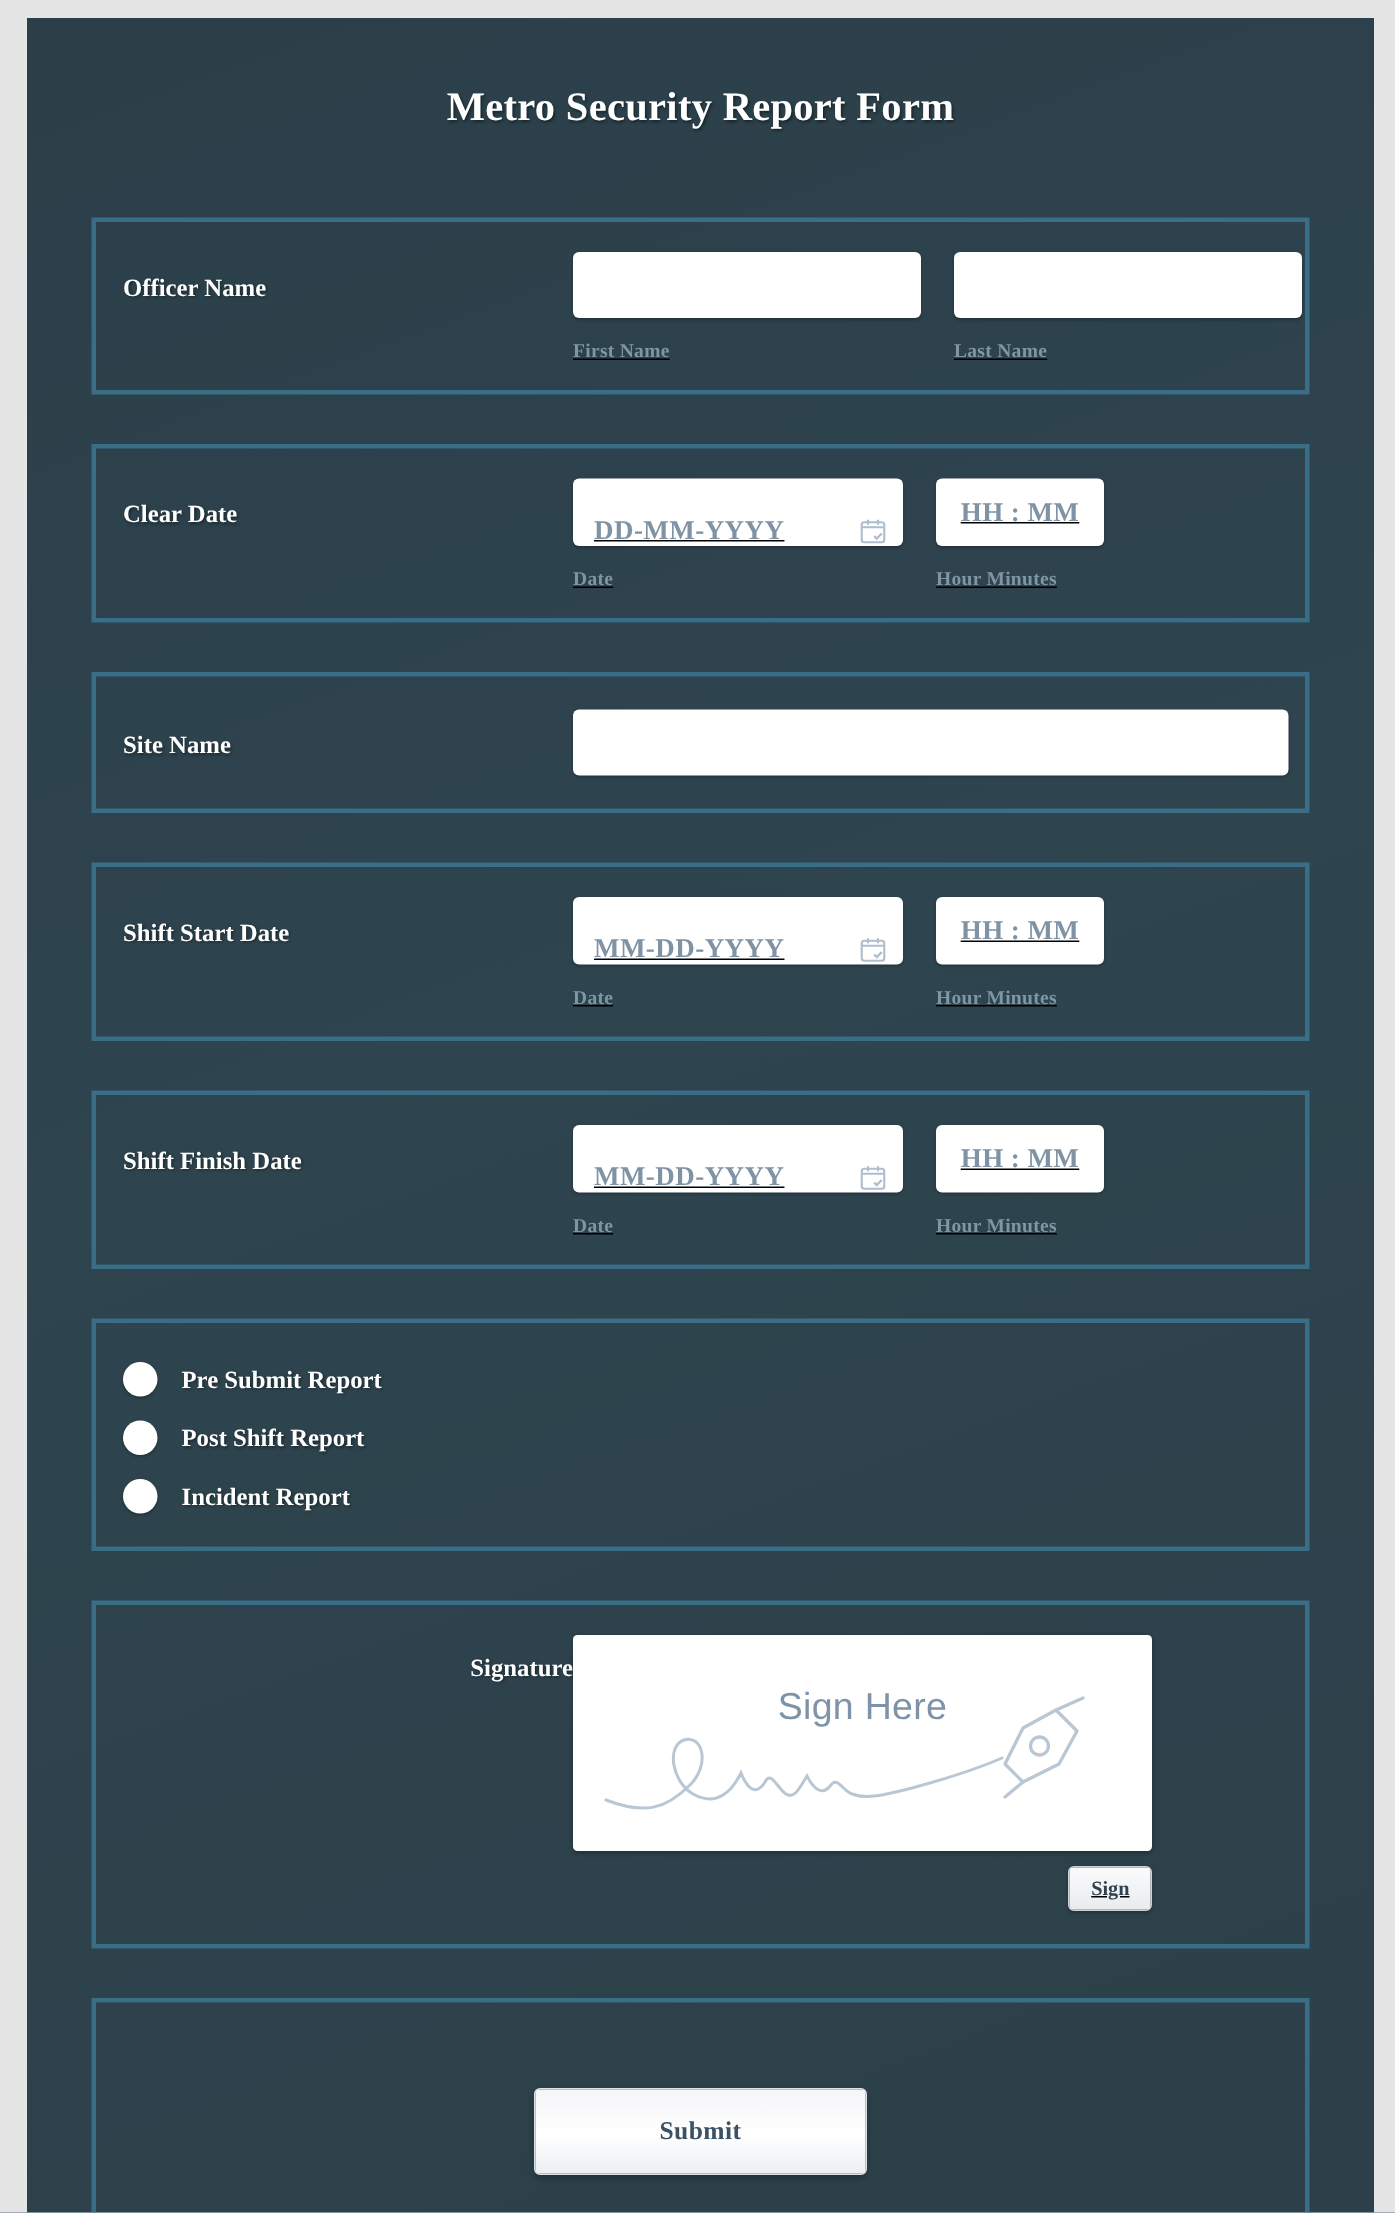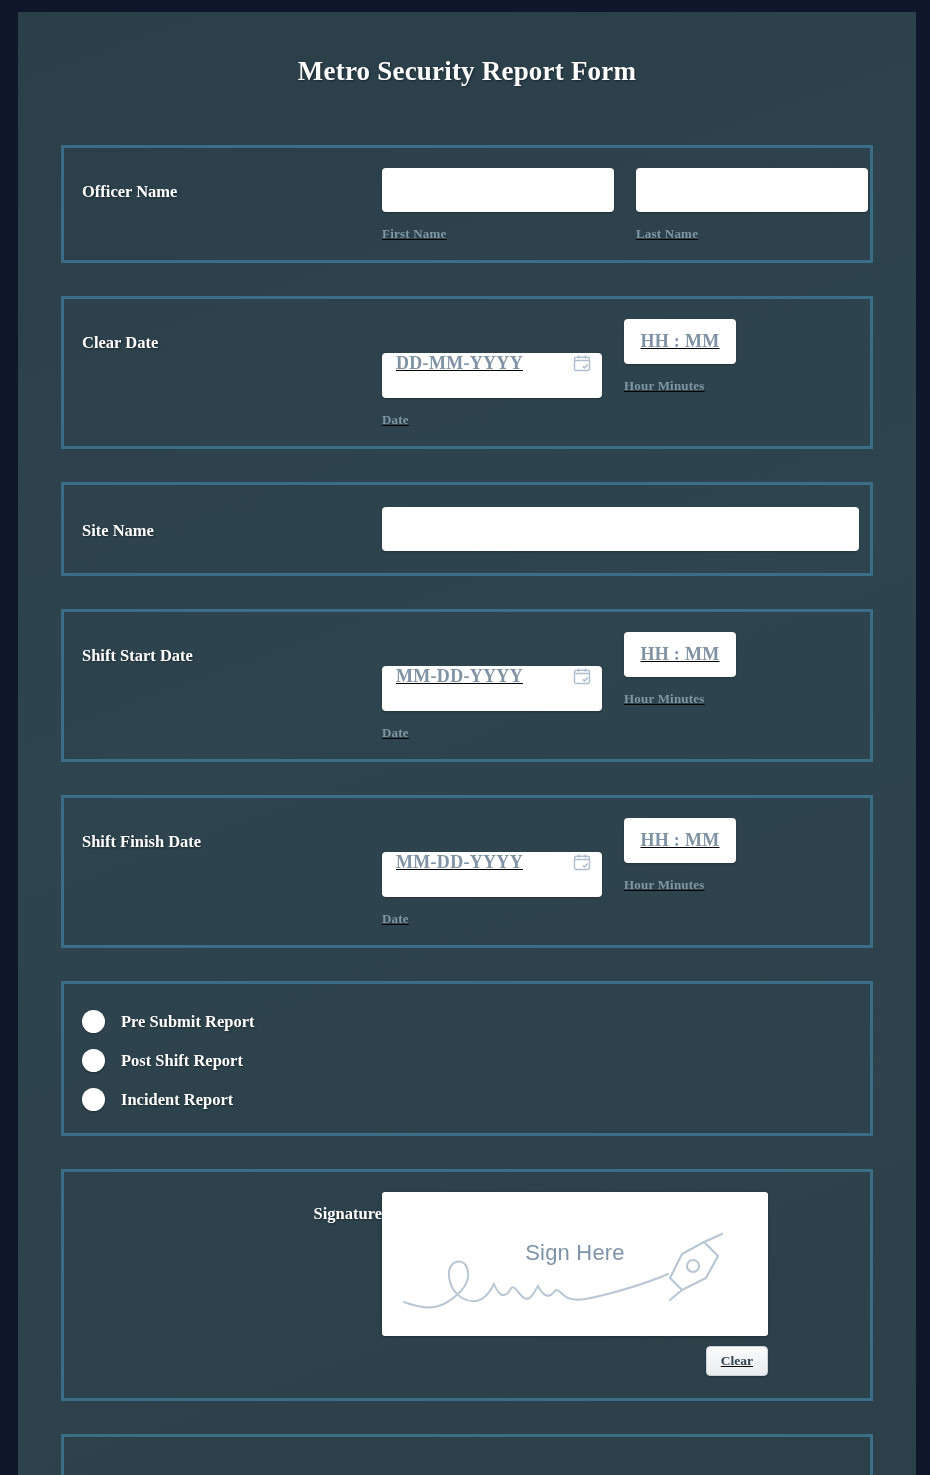--- a/index.html
+++ b/index.html
@@ -13,21 +13,21 @@
   body {
     font-family: "Liberation Serif", serif;
     background: #2d5066;
   }
 
   
   .page {
     position: relative;
     width: 930px;
     height: 1475px;
-    background: #0f172a;
+    background: #e5e5e5;
     padding: 12px 14px 0 18px;
   }
 
   .form-canvas {
     position: relative;
     width: 898px;
     height: 1463px;
     background: linear-gradient(160deg, #2b3f49 0%, #2e444e 45%, #2c4049 100%);
     padding: 0;
     overflow: hidden;
@@ -103,24 +103,23 @@
   }
 
   
   .date-input {
     position: relative;
     width: 220px;
     height: 45px;
     background: #ffffff;
     border-radius: 4px;
     display: flex;
-    align-items: flex-start;
+    align-items: flex-end;
     padding: 0 10px 0 14px;
     box-shadow: 0 1px 2px rgba(0,0,0,0.25);
-    margin-top: 34px;
   }
 
   .date-placeholder {
     color: #7f93a5;
     font-family: "Liberation Serif", serif;
     font-weight: bold;
     font-size: 18px;
     letter-spacing: 0.3px;
     flex: 1;
   }
@@ -181,25 +180,25 @@
     background: #ffffff;
     border-radius: 3px;
     position: relative;
     box-shadow: 0 1px 3px rgba(0,0,0,0.3);
     overflow: hidden;
   }
 
   .sig-text {
     position: absolute;
     left: 0; right: 0;
-    top: 48px;
+    top: 34px;
     text-align: center;
     color: #7f93a8;
     font-family: "Liberation Sans", sans-serif;
-    font-size: 22px;
+    font-size: 25px;
     letter-spacing: 0.2px;
   }
 
   .sig-art { position: absolute; left: 0; top: 28px; width: 386px; height: 110px; }
 
   .clear-btn {
     margin-top: 10px;
     background: linear-gradient(180deg, #fbfbfc 0%, #e9ebee 100%);
     border: 1px solid #cdd3d8;
     border-radius: 4px;
@@ -379,21 +378,21 @@
             <svg class="sig-art" viewBox="0 0 386 110" fill="none">
               <path d="M22 82 C48 92, 62 88, 78 72 C92 58, 86 38, 74 42 C62 46, 66 70, 80 78 C96 87, 106 76, 112 64 C116 74, 122 80, 128 70 C132 62, 136 74, 142 78 C148 82, 152 72, 156 66 C160 74, 166 80, 172 72 C176 66, 180 76, 186 78 C196 82, 210 78, 226 74 C248 68, 268 62, 286 54" stroke="#b9c7d4" stroke-width="2" stroke-linecap="round"></path>
               <g stroke="#b9c7d4" stroke-width="2.2" stroke-linejoin="round" stroke-linecap="round">
                 <path d="M288 58 L300 34 L322 22 L336 36 L324 58 L300 70 Z"></path>
                 <circle cx="311" cy="46" r="6"></circle>
                 <path d="M322 22 L340 14"></path>
                 <path d="M300 70 L288 80"></path>
               </g>
             </svg>
           </div>
-          <button class="clear-btn">Clear</button>
+          <button class="clear-btn">Sign</button>
         </div>
       </div>
     </div>
 
     <div class="block-gap"></div>
 
     <div class="submit-block">
       <button class="submit-btn">Submit</button>
     </div>
 

